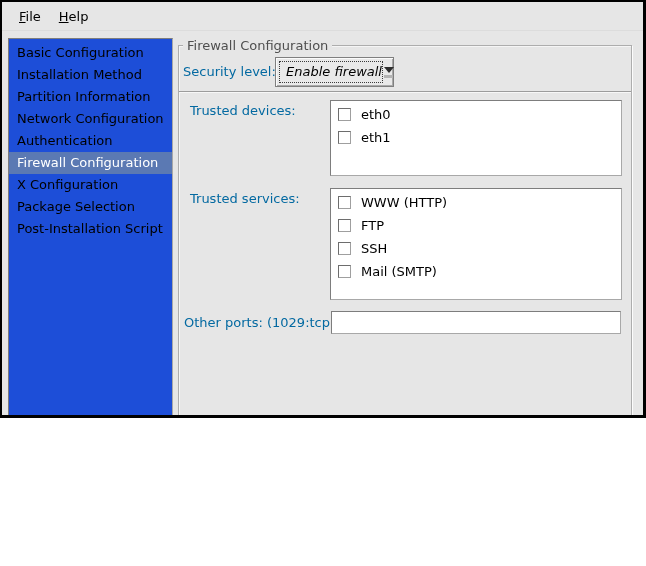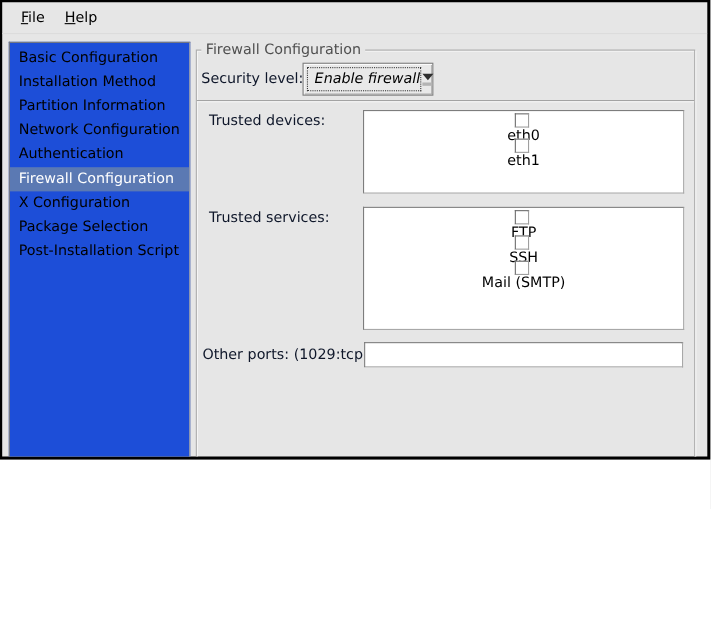--- a/index.html
+++ b/index.html
@@ -44,21 +44,21 @@
   .groupbox {
     position:absolute; left:176px; top:43px; width:454px; height:508px;
     border:1px solid #adadad;
     box-shadow:1px 1px 0 rgba(255,255,255,.85), inset 1px 1px 0 rgba(255,255,255,.6);
   }
   .group-title {
     position:absolute; top:-9px; left:4px; padding:0 4px;
     background:var(--window-bg,#e6e6e6); color:#4f4f4f; line-height:17px;
   }
 
-  .flabel { position:absolute; color:#0f172a; white-space:nowrap; }
+  .flabel { position:absolute; color:#0369a1; white-space:nowrap; }
 
   
   .combo {
     position:absolute; left:96px; top:11px; width:119px; height:30px;
     background:#e9e9e9;
     border:1px solid #7f7f7f;
     box-shadow:inset 1px 1px 0 #fbfbfb, inset -1px -1px 0 #a9a9a9;
     display:flex; align-items:stretch; cursor:default;font-style:italic;
   }
   .combo-text {
@@ -81,21 +81,21 @@
     border-top:1px solid #9c9c9c; border-bottom:1px solid #f7f7f7;
   }
 
   
   .checklist {
     position:absolute; left:151px; width:292px; background:#fff;
     border:1px solid #8b8b8b;
     border-color:#7d7d7d #a8a8a8 #a8a8a8 #7d7d7d;
     padding-top:2px; overflow:hidden;
   }
-  .check-row { height:23px; display:flex; align-items:center; cursor:default;flex-direction:column; }
+  .check-row { height:23px; display:flex; align-items:center; cursor:default; }
   .cb {
     width:13px; height:13px; margin-left:7px; margin-right:10px;
     background:#fff; border:1px solid #767676;
     border-color:#6d6d6d #9f9f9f #9f9f9f #6d6d6d;
     flex:0 0 auto;
   }
 
   
   .entry {
     position:absolute; left:152px; top:265px; width:290px; height:23px;
@@ -153,20 +153,24 @@
         <span class="cb"></span>
         <span>eth1</span>
       </div>
     </div>
 
     <div class="flabel" style="left:11px; top:142px; height:22px; line-height:22px;">Trusted services:</div>
 
     <div class="checklist" style="top:142px; height:112px;">
       <div class="check-row">
         <span class="cb"></span>
+        <span>WWW (HTTP)</span>
+      </div>
+      <div class="check-row">
+        <span class="cb"></span>
         <span>FTP</span>
       </div>
       <div class="check-row">
         <span class="cb"></span>
         <span>SSH</span>
       </div>
       <div class="check-row">
         <span class="cb"></span>
         <span>Mail (SMTP)</span>
       </div>

